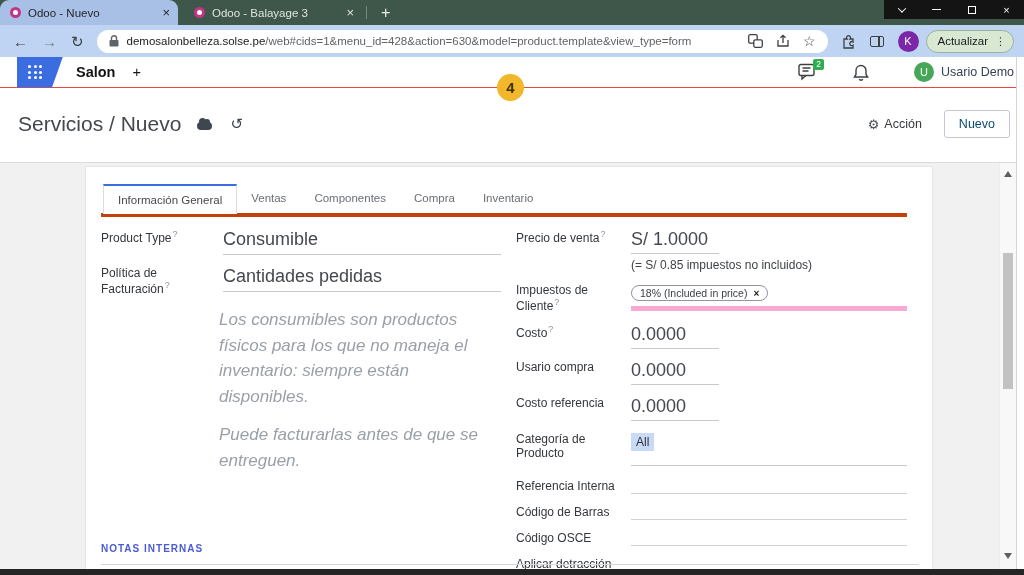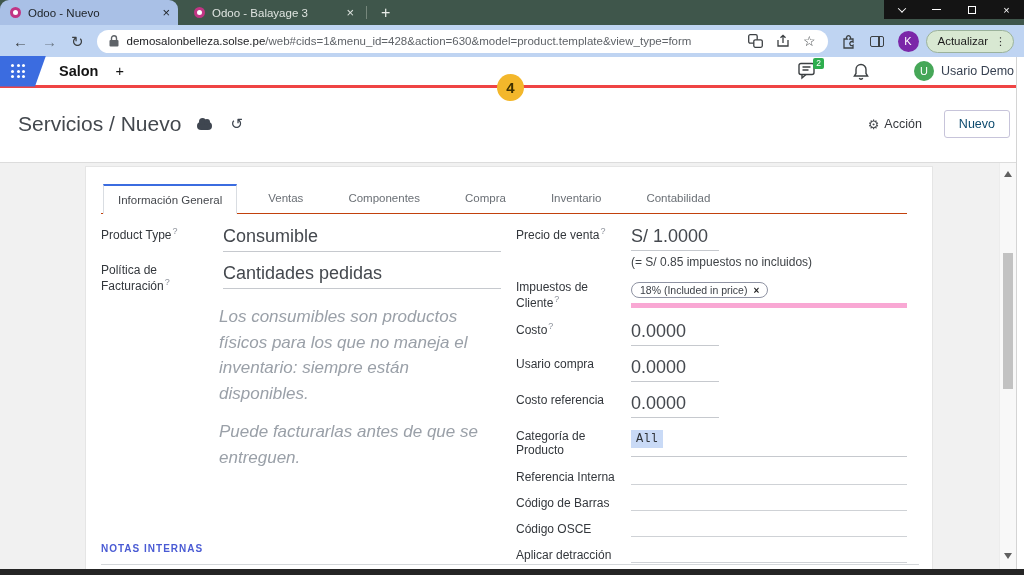--- a/index.html
+++ b/index.html
@@ -33,21 +33,21 @@
   .bar-ic { margin-left:13px; color:#3c4043; flex-shrink:0; display:flex; align-items:center; }
   .star-g { font-size:14px; color:#3c4043; }
   .ext-ic { margin:0 7px; color:#3c4043; display:flex; align-items:center; }
   .panel-i { width:14px; height:11px; border:1.5px solid #3c4043; border-radius:2px; position:relative; }
   .panel-i::after { content:""; position:absolute; right:3px; top:0; bottom:0; width:1.5px; background:#3c4043; }
   .avatar-k { width:21px; height:21px; border-radius:50%; background:#7b27a8; color:#fff; font-size:11px; display:flex; align-items:center; justify-content:center; margin:0 7px; flex-shrink:0; }
   .update-btn { height:23px; border-radius:12px; background:#d8e8d2; border:1px solid #9bb29b; display:flex; align-items:center; padding:0 7px 0 11px; font-size:11.5px; color:#1b1b1b; margin-right:4px; flex-shrink:0; }
   .update-btn .ddots { margin-left:7px; font-size:11px; color:#333; }
 
   
-  .onav { position:absolute; top:57px; left:0; right:0; height:31px; background:#fff; border-bottom:3px solid #ef4444; display:flex; align-items:center; }
+  .onav { position:absolute; top:57px; left:0; right:0; height:31px; background:#fff; border-bottom:1px solid #ef4444; display:flex; align-items:center;padding-left:17px; }
   .apps { width:46px; height:31px; background:#3b6ce0; clip-path:polygon(0 0,100% 0,76% 100%,0 100%); display:flex; align-items:center; padding-left:11px; flex-shrink:0; }
   .grid9 { display:grid; grid-template-columns:repeat(3,3px); grid-gap:2.5px; }
   .grid9 i { width:3px; height:3px; background:#fff; border-radius:50%; }
   .app-name { font-weight:bold; font-size:14.5px; color:#141414; margin-left:13px; }
   .nav-plus { font-size:14.5px; color:#141414; margin-left:17px; }
   .onav-right { margin-left:auto; display:flex; align-items:center; padding-right:10px; }
   .chat-wrap { position:relative; margin-right:34px; }
   .badge { position:absolute; top:-4px; right:-6px; background:#2eae4e; color:#fff; font-size:8.5px; padding:1px 3px; border-radius:2px; line-height:1.1; }
   .avatar-u { width:20px; height:20px; border-radius:50%; background:#46a758; color:#fff; font-size:11px; display:flex; align-items:center; justify-content:center; margin:0 7px 0 44px; }
   .user-name { font-size:12.5px; color:#374151; }
@@ -65,21 +65,21 @@
   .undo-i { font-size:15px; color:#3f4650; margin-left:18px; }
   .accion { margin-left:auto; display:flex; align-items:center; font-size:12.5px; color:#36393e; }
   .gear-g { font-size:13px; color:#4a4d52; margin-right:5px; }
   .nuevo-btn { margin-left:22px; border:1px solid #c7c4da; border-radius:3px; padding:6px 14px; font-size:12.5px; color:#0c4a6e; background:#fff; }
 
   
   .content { position:absolute; top:163px; left:0; width:1016px; height:406px; background:#f1f1f1; }
   .sheet { position:absolute; left:85px; top:3px; width:848px; bottom:0; background:#fff; border:1px solid #e5e5e5; border-bottom:none; }
   .sheet-inner { padding:17px 25px 0 15px; position:relative; height:100%; }
 
-  .nbtabs { display:flex; border-bottom:1px solid #c2410c; padding-left:2px;gap:17px; }
+  .nbtabs { display:flex; border-bottom:4px solid #c2410c; padding-left:2px; }
   .nbtab { font-size:11.5px; color:#6a6f75; padding:8px 14px 7px; white-space:nowrap; }
   .nbtab.active { color:#45484d; background:#fff; border-left:1px solid #d9dde2; border-right:1px solid #d9dde2; border-top:2px solid #3b6ce0; margin-bottom:-1px; border-bottom:1px solid #fff; }
 
   .fgrid { display:flex; margin-top:12px; }
   .colL { width:400px; flex-shrink:0; }
   .colR { flex:1; padding-left:15px; min-width:0; }
   .frow { display:flex; align-items:flex-start; margin-bottom:11px; }
   .flabel { font-size:12px; color:#33373c; flex-shrink:0; }
   .colL .flabel { width:122px; }
   .colR .flabel { width:115px; }
@@ -87,21 +87,21 @@
   .fval { font-size:18px; color:#44484e; }
   .u { border-bottom:1px solid #c6c9ce; }
   .inpL { flex:1; padding-bottom:4px; }
   .num { width:88px; padding-bottom:3px; }
   .subnote { margin-left:115px; margin-top:-4px; margin-bottom:11px; font-size:12px; color:#3f4347; }
   .helptext { margin-left:118px; width:282px; font-style:italic; color:#9aa0a8; font-size:17px; line-height:1.5; margin-top:10px; }
   .helptext + .helptext { margin-top:13px; }
   .tagfield { flex:1; border-bottom:5px solid #f9a8d4; padding-bottom:5px; }
   .tag { display:inline-flex; align-items:center; border:1px solid #8f93a3; border-radius:9px; padding:1px 8px; font-size:10.5px; color:#3c4047; background:#fff; }
   .tag .x { margin-left:6px; font-weight:bold; font-size:10px; color:#1f1f1f; }
-  .selfield { flex:1; border-bottom:1px solid #c6c9ce; padding-bottom:9px;font-family:Liberation Mono, monospace; }
+  .selfield { flex:1; border-bottom:1px solid #c6c9ce; padding-bottom:15px; }
   .sel { background:#c9daf6; padding:2px 5px; margin-right:13px; font-size:12px; color:#2f3338; }
   .emptyfield { flex:1; height:15px; border-bottom:1px solid #cfd2d6; }
   .row-cat { margin-bottom:13px; }
 
   .notes { position:absolute; left:15px; right:13px; bottom:4px; border-bottom:1px solid #d4d7da; padding-bottom:8px; }
   .notes span { font-size:10px; font-weight:bold; letter-spacing:1px; color:#4a5bd4; }
 
   
   .sb { position:absolute; right:8px; top:163px; width:17px; height:406px; background:#f8f8f8; border-left:1px solid #ececec; }
   .sb-up, .sb-down { position:absolute; left:4px; width:0; height:0; border-left:4.5px solid transparent; border-right:4.5px solid transparent; }
@@ -238,21 +238,20 @@
 <div class="content">
   <div class="sheet">
     <div class="sheet-inner">
 
       <div class="nbtabs">
         <span class="nbtab active">Información General</span>
         <span class="nbtab">Ventas</span>
         <span class="nbtab">Componentes</span>
         <span class="nbtab">Compra</span>
         <span class="nbtab">Inventario</span>
-        <span class="nbtab">Contabilidad</span>
       </div>
 
       <div class="fgrid">
 
         <div class="colL">
           <div class="frow">
             <span class="flabel"><span>Product Type</span><sup class="hlp">?</sup></span>
             <span class="fval inpL u">Consumible</span>
           </div>
           <div class="frow">

